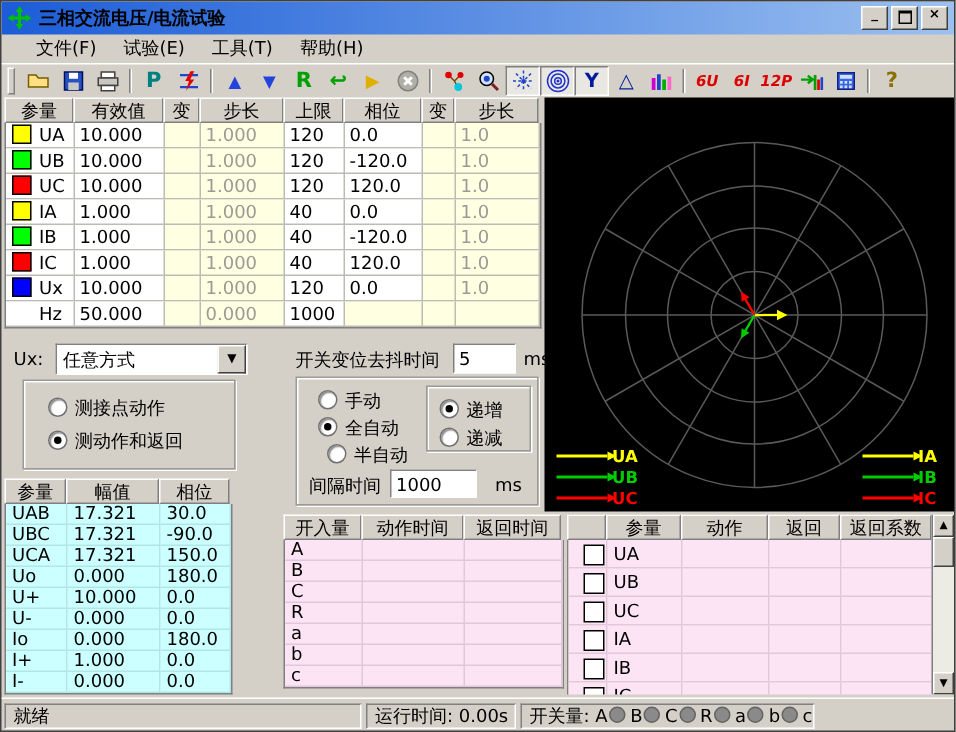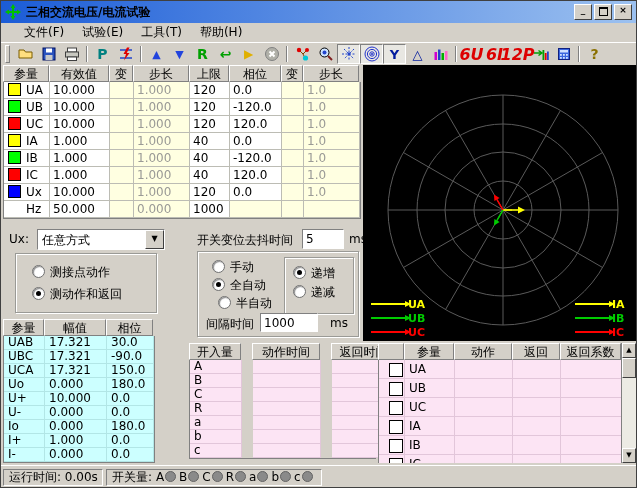--- a/index.html
+++ b/index.html
@@ -13,21 +13,21 @@
   
   .menubar{position:absolute;left:0;top:22px;width:100%;height:19px;display:flex;align-items:center;padding-left:14px;box-sizing:border-box;}
   .menuitem{padding:1px 9px;}
   .toolbar{position:absolute;left:0;top:41px;width:100%;height:23px;display:flex;align-items:center;padding-left:4px;box-sizing:border-box;border-top:1px solid #fff;}
   .grip{width:3px;height:16px;border:1px solid;border-color:#fff #808080 #808080 #fff;margin-right:4px;}
   .tbtn{width:23px;height:20px;display:flex;align-items:center;justify-content:center;font-weight:bold;box-sizing:border-box;}
   .tbtn.pressed{border:1px solid;border-color:#808080 #fff #fff #808080;background:#e8e7e2;}
   .tsep{width:0;height:16px;border-left:1px solid #808080;border-right:1px solid #fff;margin:0 3px;}
   .c-teal{color:#008080;font-size:14px;}  .c-blue{color:#2244dd;font-size:11px;}
   .c-green{color:#00a000;font-size:14px;} .c-gold{color:#e0b000;font-size:12px;}
-  .c-navy{color:#001a9e;font-size:13px;}  .c-red6{color:#dd0000;font-style:italic;font-size:16px;}
+  .c-navy{color:#001a9e;font-size:13px;}  .c-red6{color:#dd0000;font-style:italic;font-size:10px;}
   .c-help{color:#8a7000;font-size:14px;}
   
   .pgrid{position:absolute;left:2px;top:64px;width:358px;}
   .phead,.prow{display:grid;grid-template-columns:46px 60px 24px 56px 40px 52px 22px 56px;}
   .hcell{height:17px;line-height:17px;text-align:center;background:#d4d0c8;border:1px solid;border-color:#fff #808080 #808080 #fff;box-sizing:border-box;overflow:hidden;}
   .pbody{border:1px solid #808080;border-top:none;}
   .pcell{height:17px;line-height:16px;padding-left:3px;background:#fff;border-right:1px solid #bcbcb4;border-bottom:1px solid #bcbcb4;box-sizing:border-box;overflow:hidden;white-space:nowrap;}
   .pcell.yel{background:#ffffe1;}
   .pcell.dis{color:#9a9a96;}
   .swatch{display:inline-block;width:11px;height:11px;border:1px solid #000;margin:0 5px 0 1px;vertical-align:-2px;background:transparent;}
@@ -49,21 +49,21 @@
   .legarrow{width:34px;height:0;border-top:2px solid;position:relative;}
   .legarrow::after{content:"";position:absolute;right:-6px;top:-4px;border-left:6px solid;border-top:3px solid transparent;border-bottom:3px solid transparent;border-left-color:inherit;}
   .leglabel{margin-left:3px;font-size:11px;font-weight:bold;}
   .lgy{color:#ffff00;border-color:#ffff00;} .lgg{color:#00cc00;border-color:#00cc00;} .lgr{color:#ff0000;border-color:#ff0000;}
   
   .chead,.crow{display:grid;grid-template-columns:41px 62px 47px;}
   .ctable{position:absolute;left:2px;top:318px;width:152px;}
   .cbody{border:1px solid #808080;border-top:none;}
   .ccell{height:14px;line-height:13px;padding-left:4px;background:#ccffff;border-bottom:1px solid #b2e6e6;border-right:1px solid #b2e6e6;box-sizing:border-box;overflow:hidden;}
   .mtable{position:absolute;left:188px;top:342px;width:187px;height:120px;}
-  .mhead,.mrow{display:grid;grid-template-columns:52px 68px 65px;gap:11px;}
+  .mhead,.mrow{display:grid;grid-template-columns:52px 68px 65px;}
   .mbody{border:1px solid #808080;border-top:none;}
   .mcell{height:14px;line-height:13px;padding-left:4px;background:#fce4f4;border-bottom:1px solid #e2c6da;border-right:1px solid #e2c6da;box-sizing:border-box;overflow:hidden;}
   .rtable{position:absolute;left:377px;top:342px;width:258px;height:120px;overflow:hidden;}
   .rhead,.rrow{display:grid;grid-template-columns:26px 50px 58px 48px 61px;}
   .rbody{border-left:1px solid #808080;}
   .rcell{height:19px;line-height:18px;padding-left:4px;background:#fce4f4;border-bottom:1px solid #e2c6da;border-right:1px solid #e2c6da;box-sizing:border-box;overflow:hidden;}
   .cb{width:12px;height:12px;border:1px solid #000;background:#fff;margin:3px 0 0 6px;}
   .vsb{position:absolute;right:0;top:0;width:15px;height:120px;background:#ecebe4;border-left:1px solid #808080;box-sizing:border-box;}
   .sbtn{height:15px;border:1px solid;border-color:#fff #404040 #404040 #fff;background:#d4d0c8;font-size:7px;text-align:center;line-height:13px;box-sizing:border-box;}
   .sbtn.dn{position:absolute;bottom:0;left:0;right:0;}
@@ -335,21 +335,21 @@
 
   <div class="gbox" style="left:14px;top:252px;width:142px;height:60px;">
     <span class="radiorow" style="left:16px;top:32px;"><span class="radio on"></span><span>测动作和返回</span></span>
     <span class="radiorow" style="left:16px;top:10px;"><span class="radio"></span><span>测接点动作</span></span>
   </div>
 
   <div class="gbox" style="left:196px;top:250px;width:162px;height:86px;">
     <span class="radiorow" style="left:14px;top:7px;"><span class="radio"></span><span>手动</span></span>
     <span class="radiorow" style="left:14px;top:25px;"><span class="radio on"></span><span>全自动</span></span>
     <span class="radiorow" style="left:20px;top:43px;"><span class="radio"></span><span>半自动</span></span>
-    <div class="gbox" style="left:86px;top:5px;width:70px;height:57px;">
+    <div class="gbox" style="left:86px;top:5px;width:70px;height:44px;">
       <span class="radiorow" style="left:8px;top:7px;"><span class="radio on"></span><span>递增</span></span>
       <span class="radiorow" style="left:8px;top:26px;"><span class="radio"></span><span>递减</span></span>
     </div>
     <span class="lbl" style="left:8px;top:64px;">间隔时间</span>
     <input class="classic" style="left: 62px; top: 61px; width: 58px; height: 19px;" value="1000">
     <span class="lbl" style="left:132px;top:64px;">ms</span>
   </div>
 
   <div class="phasor">
     <svg width="273" height="276" viewBox="0 0 273 276">
@@ -568,20 +568,21 @@
         </div>
     </div>
     <div class="vsb">
       <div class="sbtn">▲</div>
       <div class="sthumb"></div>
       <div class="sbtn dn">▼</div>
     </div>
   </div>
 
   <div class="statusbar">
+    <span class="spanel" style="width:238px;">就绪</span>
     <span class="spanel" style="width:100px;">运行时间: 0.00s</span>
-    <span class="spanel" style="width:216px;">
+    <span class="spanel" style="width:196px;">
       <span>开关量:</span>
       <span>A</span><span class="dot"></span><span>B</span><span class="dot"></span><span>C</span><span class="dot"></span><span>R</span><span class="dot"></span><span>a</span><span class="dot"></span><span>b</span><span class="dot"></span><span>c</span><span class="dot"></span>
     </span>
   </div>
 
 </div>
 
 </body></html>

